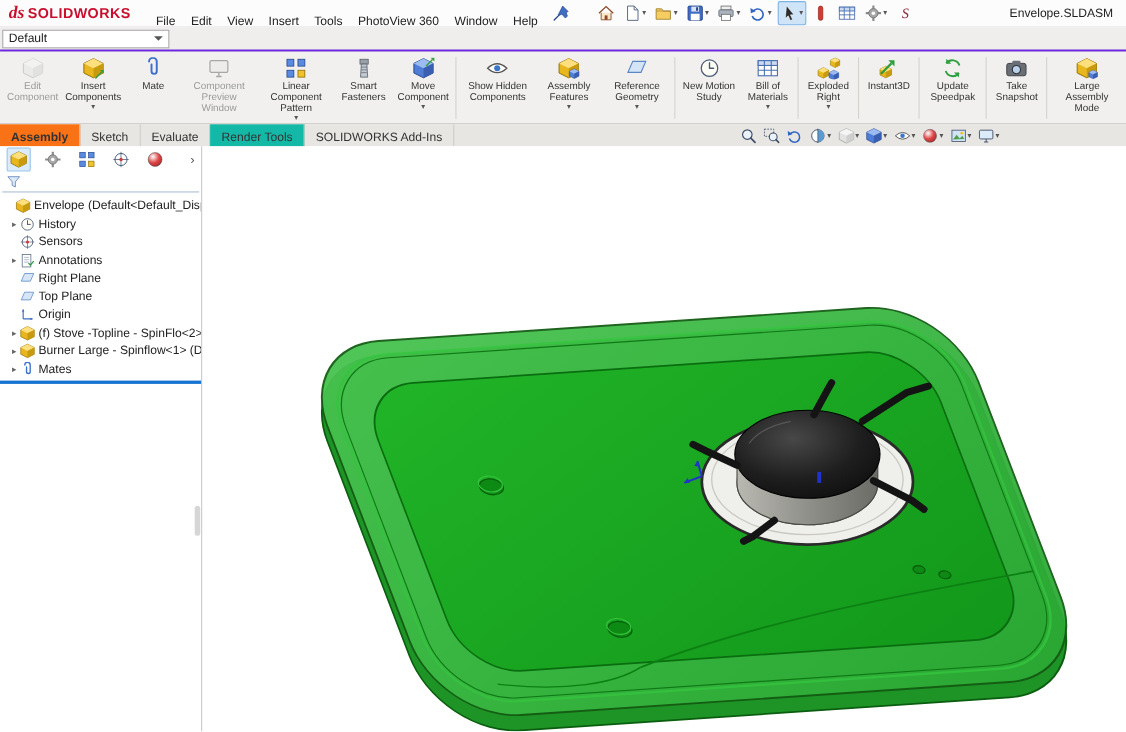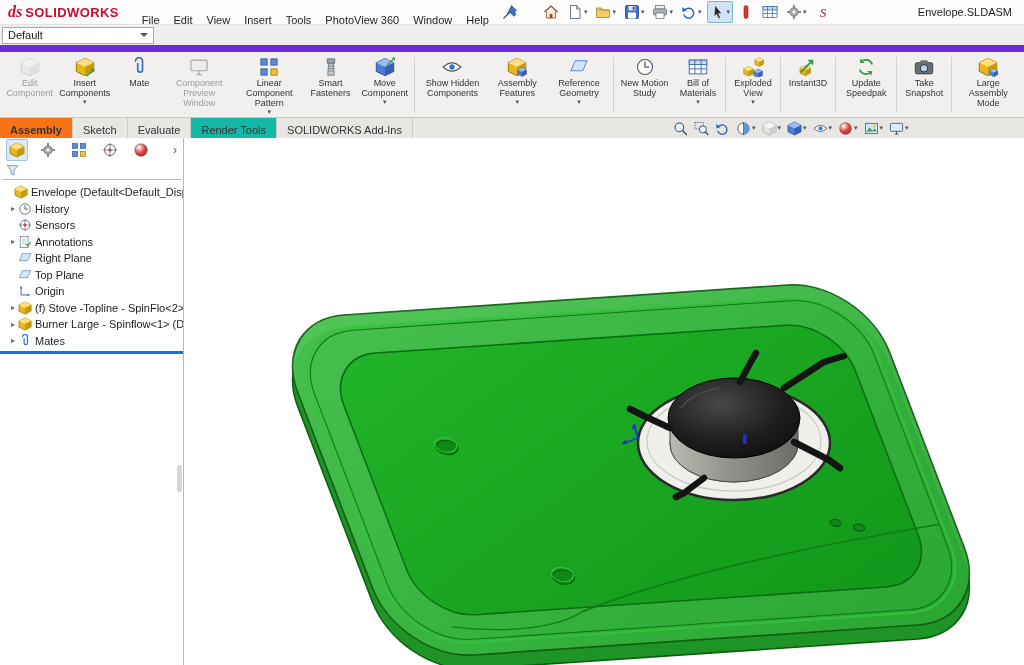--- a/index.html
+++ b/index.html
@@ -13,21 +13,21 @@
   .logo-ds{color:#c8102e;font-weight:bold;font-style:italic;font-size:16px;font-family:"Liberation Serif","DejaVu Serif",serif;}
   .logo-sw{color:#c8102e;font-weight:bold;font-size:13px;letter-spacing:.4px;}
   .menu-item{padding:3px 7px;cursor:default;margin-top:16px;}
   .pin{margin:0 8px 0 6px}
   .quickbar{display:flex;align-items:center;margin-left:14px;gap:2px;}
   .qbtn{display:flex;align-items:center;padding:2px 2px;border:1px solid transparent;border-radius:2px;}
   .qbtn.active{background:#cfe4f7;border-color:#7fb2e5;}
   .qcaret,.hcaret{font-size:7px;color:#555;margin-left:1px;font-family:"DejaVu Sans",sans-serif;}
   .doc-title{margin-left:auto;padding-right:4px;color:#222;}
   
-  .configbar{height:20px;background:#efeeec;border-bottom:7px solid #6d28d9;display:flex;align-items:center;padding-left:2px;}
+  .configbar{height:20px;background:#efeeec;border-bottom:2px solid #6d28d9;display:flex;align-items:center;padding-left:2px;}
   .config-select{width:140px;height:15px;background:#fff;border:1px solid #a9a9a9;display:flex;align-items:center;justify-content:space-between;padding:0 5px;}
   .sel-caret{width:0;height:0;border-left:4px solid transparent;border-right:4px solid transparent;border-top:4px solid #555;}
   
   .ribbon{height:64px;background:#f1f0ee;border-bottom:1px solid #cac8c5;display:flex;align-items:stretch;padding:1px 2px 0 4px;}
   .rbtn{display:flex;flex-direction:column;align-items:center;gap:1px;padding:3px 3px 0;min-width:42px;max-width:62px;
         font-size:9px;line-height:10px;color:#333;text-align:center;cursor:default;border:1px solid transparent;border-radius:2px;}
   .rbtn svg{width:22px;height:20px;flex:none;}
   .rbtn.disabled{color:#9b9b9b;}
   .rbtn.disabled svg{opacity:.45;filter:grayscale(1);}
   .rcaret{font-size:7px;color:#555;line-height:6px;font-family:"DejaVu Sans",sans-serif;}
@@ -405,21 +405,21 @@
       <span class="rlabel">Bill of Materials</span>
       <span class="rcaret">▾</span>
     </div>
     <div class="rsep"></div>
     <div class="rbtn">
       <svg viewBox="0 0 16 16">
           <use href="#s-cube-y" transform="translate(0,7) scale(.55)"></use>
           <use href="#s-cube-y" transform="translate(9,0) scale(.5)"></use>
           <use href="#s-cube-b" transform="translate(8,9) scale(.5)"></use>
         </svg>
-      <span class="rlabel">Exploded View</span>
+      <span class="rlabel">Exploded Right</span>
       <span class="rcaret">▾</span>
     </div>
     <div class="rsep"></div>
     <div class="rbtn">
       <svg viewBox="0 0 16 16">
           <use href="#s-cube-y" transform="translate(1,6) scale(.6)"></use>
           <use href="#s-arrow-g" transform="scale(.9)"></use>
         </svg>
       <span class="rlabel">Instant3D</span>
     </div>

